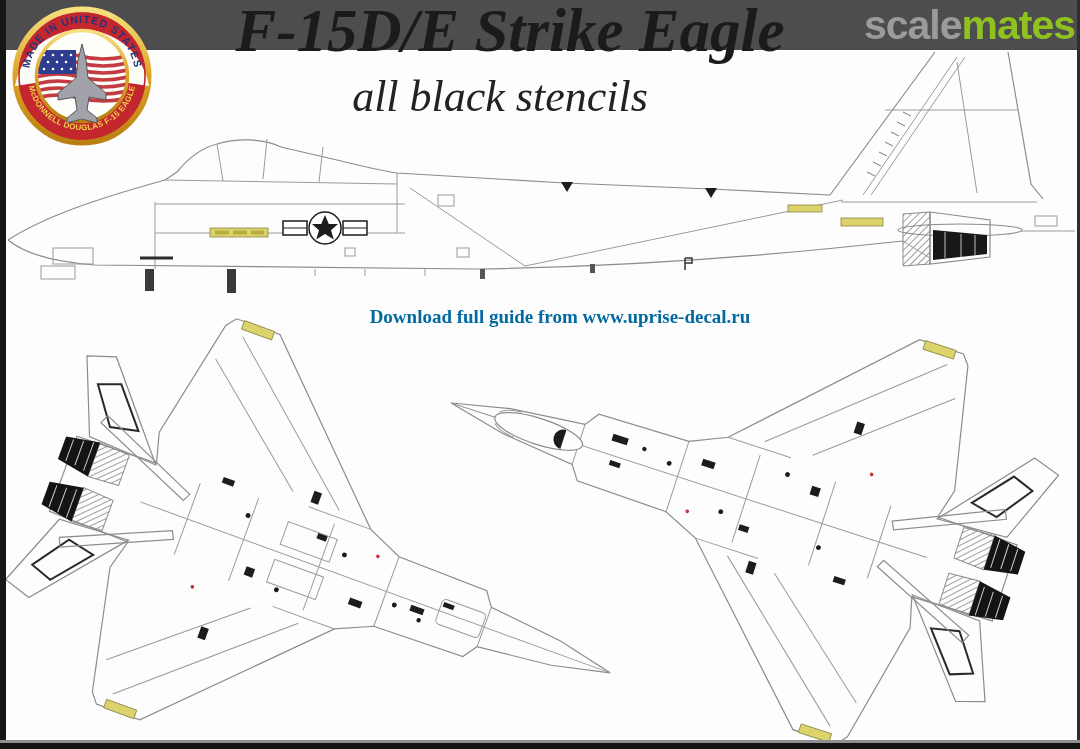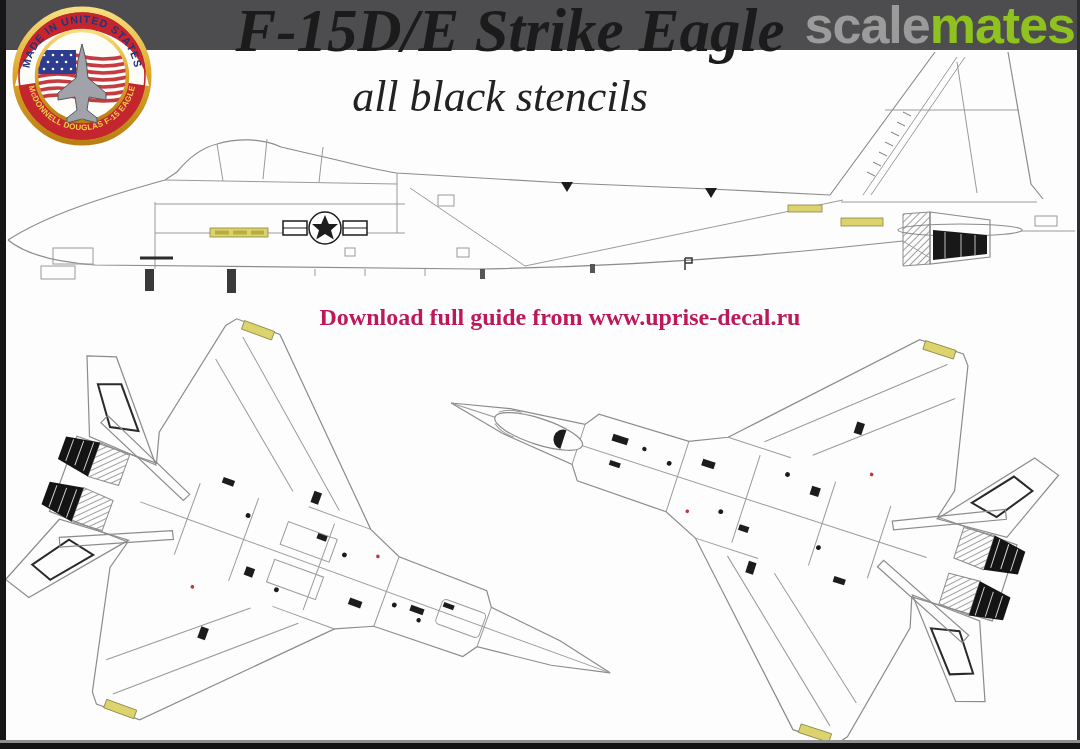--- a/index.html
+++ b/index.html
@@ -10,37 +10,37 @@
   
   .top-band{position:absolute;left:0;top:0;width:1080px;height:50px;background:#4d4d4f;z-index:2;}
   .border-left{position:absolute;left:0;top:0;width:6px;height:749px;background:#161616;z-index:6;}
   .border-right{position:absolute;right:0;top:0;width:3px;height:749px;background:#2e2e30;z-index:6;}
   .border-bottom-shade{position:absolute;left:0;bottom:6px;width:1080px;height:3px;background:#8f8f8f;z-index:6;}
   .border-bottom{position:absolute;left:0;bottom:0;width:1080px;height:6px;background:#131313;z-index:6;}
   
   .watermark{
     position:absolute;top:0px;right:5px;z-index:4;
     font-family:"Liberation Sans",sans-serif;font-weight:bold;
-    font-size:52px;letter-spacing:-1px;line-height:50px;white-space:nowrap;
+    font-size:41px;letter-spacing:-1px;line-height:50px;white-space:nowrap;
   }
   .wm-scale{color:#9b9b9b;}
   .wm-mates{color:#8fc11f;}
   
   .title{
     position:absolute;left:170px;top:-4px;width:680px;text-align:center;z-index:3;
     font-style:italic;font-weight:bold;font-size:61px;line-height:70px;color:#1b1b1b;
     white-space:nowrap;
   }
   .subtitle{
     position:absolute;left:160px;top:72px;width:680px;text-align:center;z-index:3;
     font-style:italic;font-size:44px;line-height:50px;color:#222;white-space:nowrap;
   }
   .notice{
     position:absolute;left:60px;top:302px;width:1000px;text-align:center;z-index:3;
-    font-weight:bold;font-size:24px;line-height:30px;color:#be185d;white-space:nowrap;
+    font-weight:bold;font-size:19px;line-height:30px;color:#0369a1;white-space:nowrap;
   }
   
   .artwork{position:absolute;left:0;top:0;z-index:1;}
   .badge{position:absolute;left:12px;top:6px;z-index:5;}
   .o{fill:none;stroke:#8c8c8c;stroke-width:1.2;}
   .o2{fill:none;stroke:#9a9a9a;stroke-width:1;}
   .dk{fill:#1c1c1c;stroke:none;}
   .yl{fill:#dcd36d;stroke:#8a8444;stroke-width:0.8;}
   .ydash{fill:#b7ae3e;stroke:none;}
 </style>

